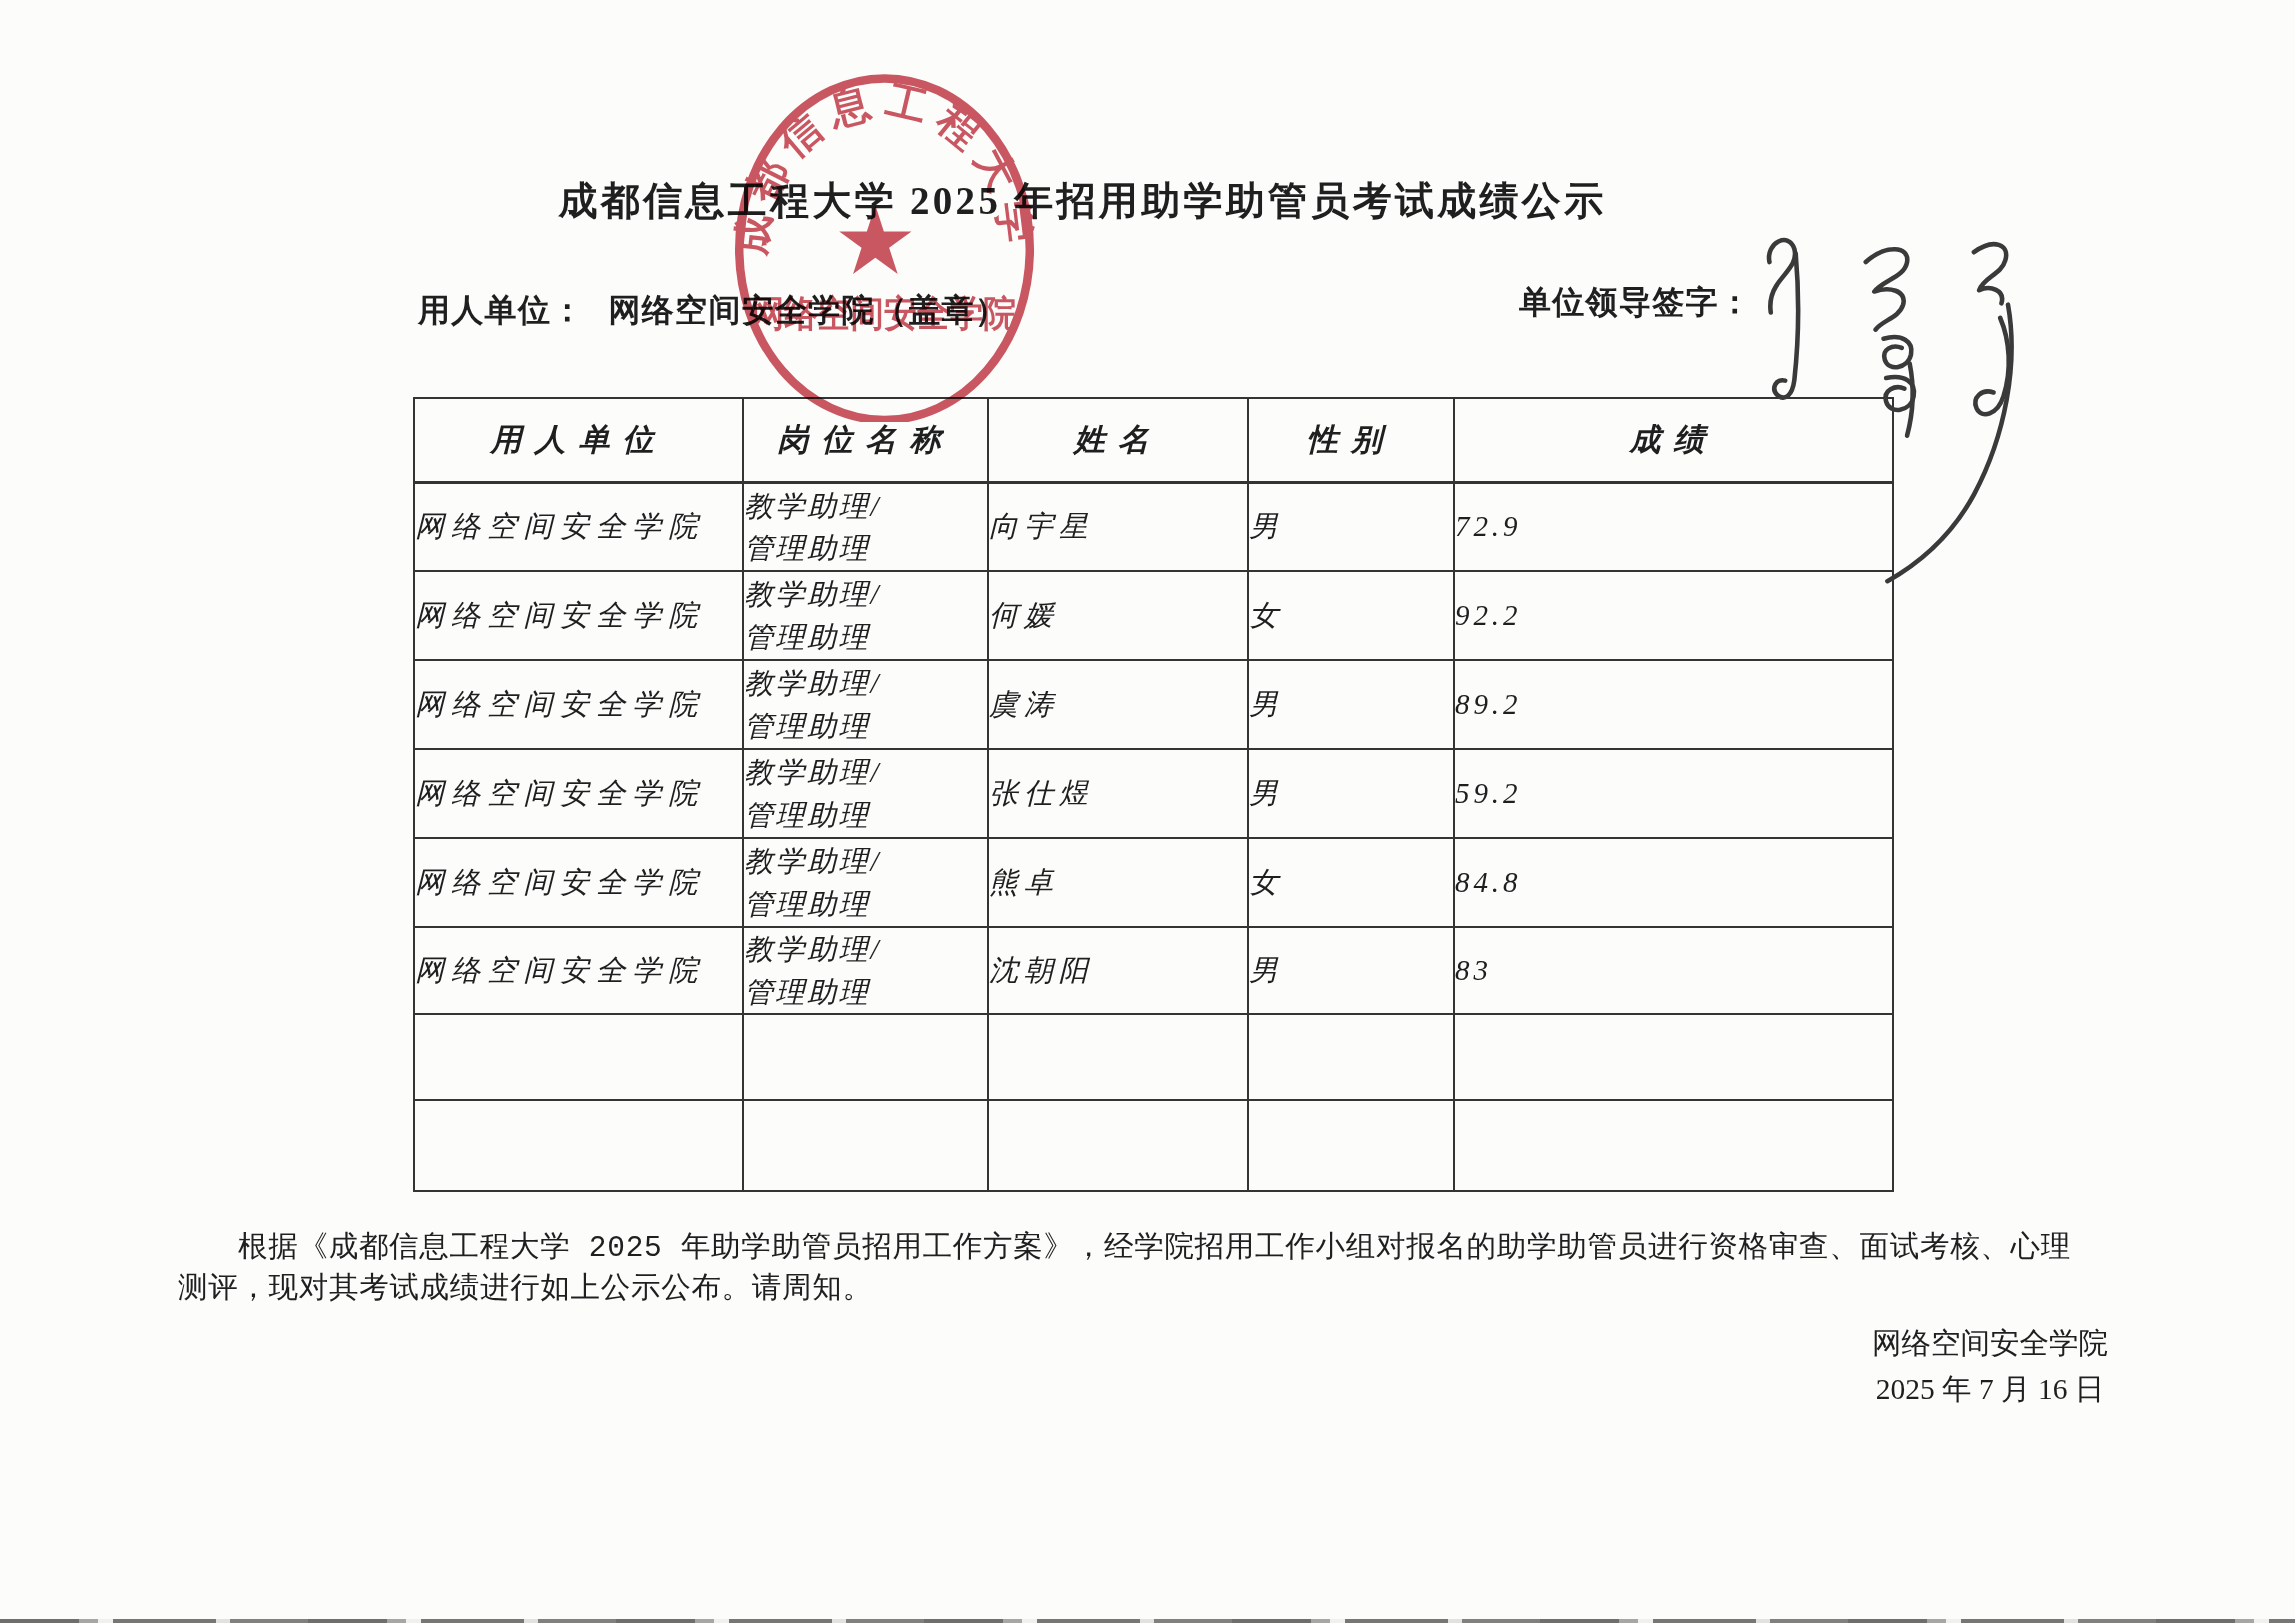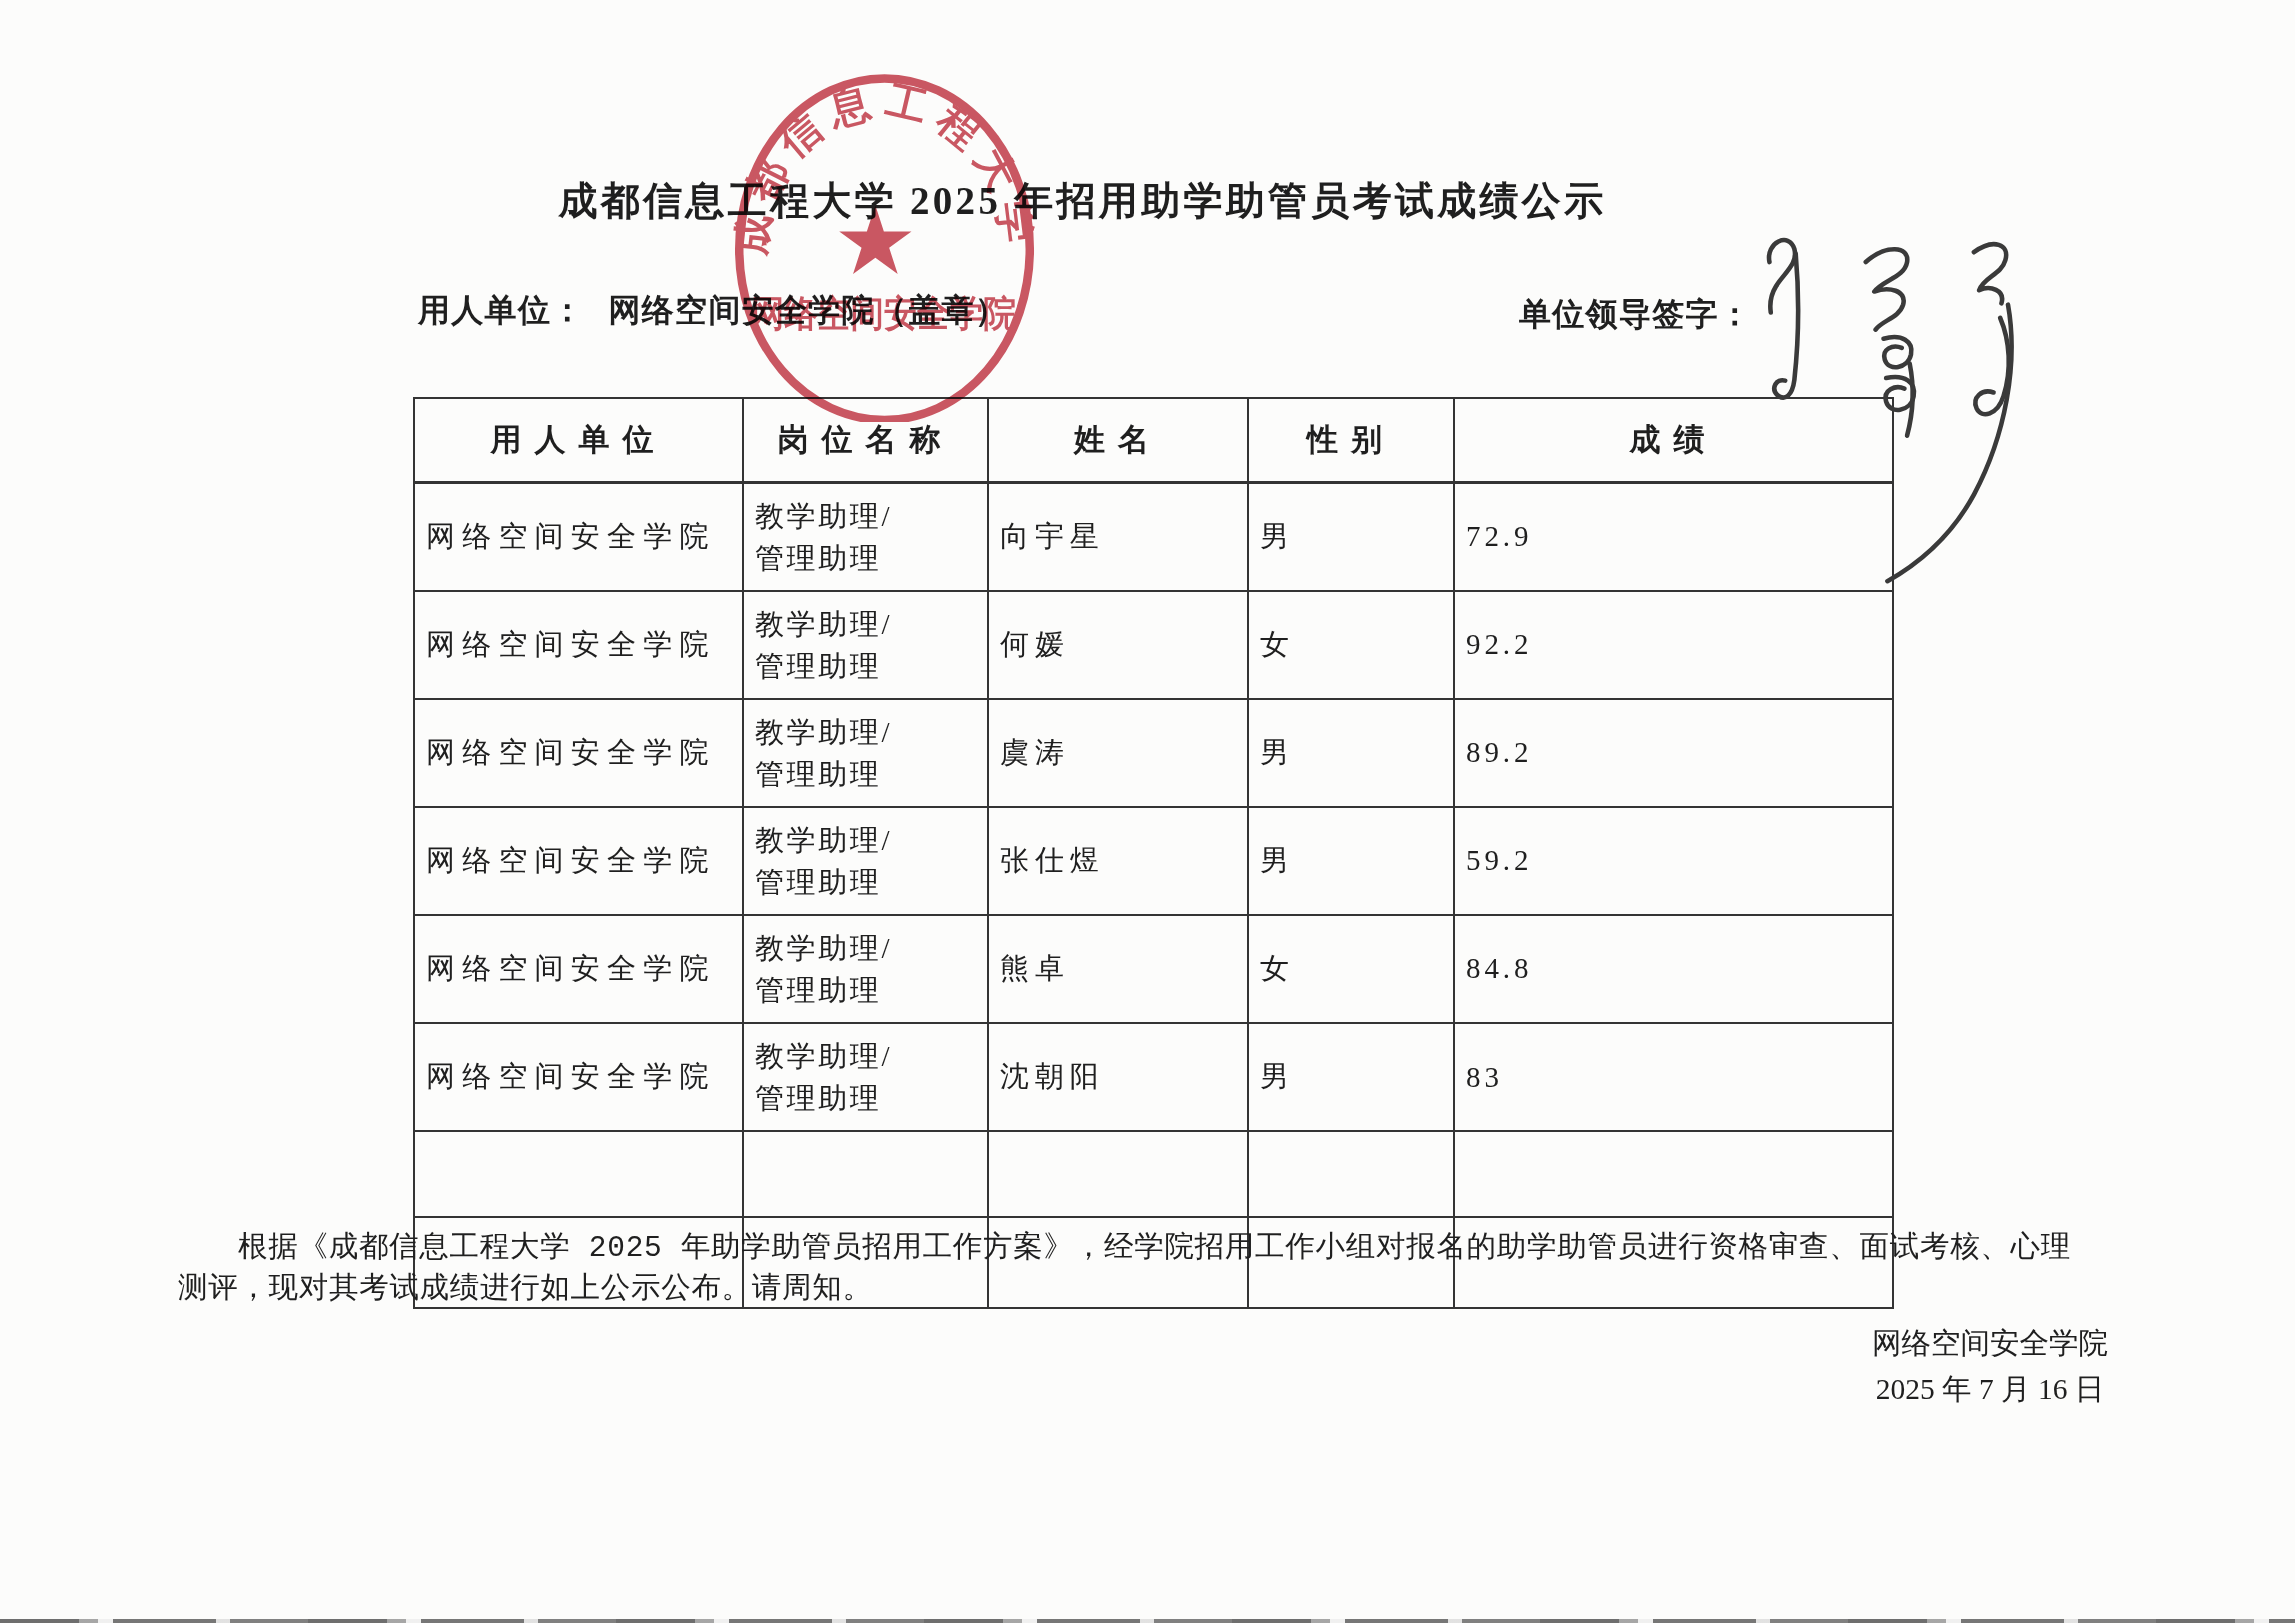--- a/index.html
+++ b/index.html
@@ -18,21 +18,21 @@
     font-size:39px;font-weight:700;letter-spacing:3.3px;
     z-index:2;
   }
   .employer-line{
     top:289px;left:418px;
     font-size:32px;font-weight:700;letter-spacing:1.3px;
     z-index:2;white-space:nowrap;
   }
   .employer-line .val{margin-left:24px;}
   .leader-line{
-    top:293px;left:1519px;
+    top:281px;left:1519px;
     font-size:32px;font-weight:700;letter-spacing:1.3px;
     z-index:2;white-space:nowrap;
   }
   #seal{
     left:717px;top:62px;width:337px;height:360px;
     z-index:3;mix-blend-mode:multiply;opacity:.88;
   }
   #signature{
     left:1738px;top:226px;width:308px;height:367px;
     z-index:4;
@@ -40,21 +40,22 @@
   table.results{
     position:absolute;left:413px;top:397px;
     width:1479px;
     border-collapse:collapse;table-layout:fixed;
     z-index:1;
   }
   table.results th,table.results td{
     border:2.6px solid #343434;
     border-left-width:2px;border-right-width:2px;
     vertical-align:middle;
-    padding:11px;
+    padding:0;
+    font-style:italic;
   }
   table.results th{
     font-size:31px;font-weight:700;letter-spacing:13px;
   }
   table.results td{font-size:29px;}
   table.results tr.hdr th{border-bottom-width:3.9px;}
   td.c-unit{letter-spacing:7.2px;}
   td.c-pos{letter-spacing:2.6px;}
   td.c-pos .pos-text{display:inline-block;white-space:pre-line;line-height:1.45;}
   td.c-name{letter-spacing:5.9px;}

